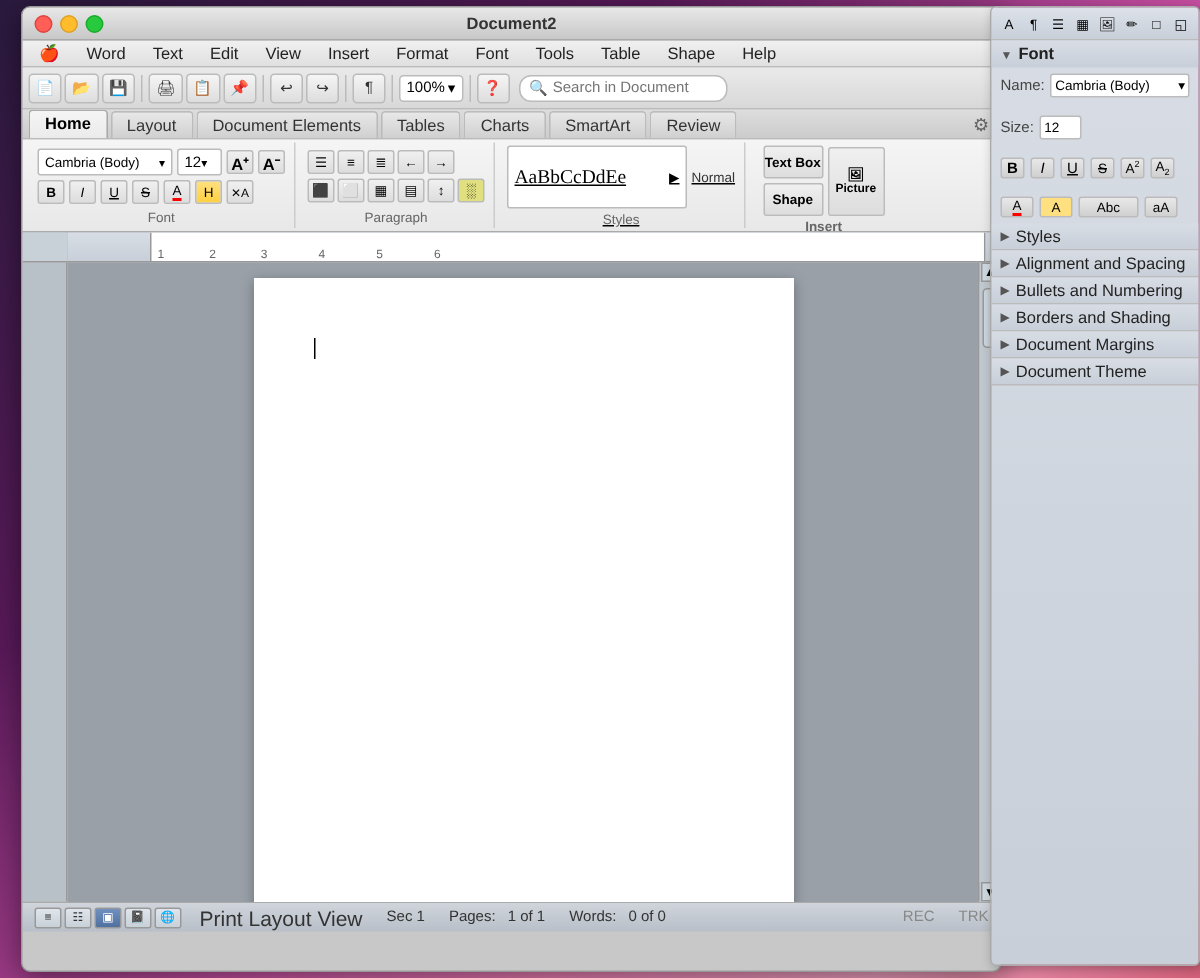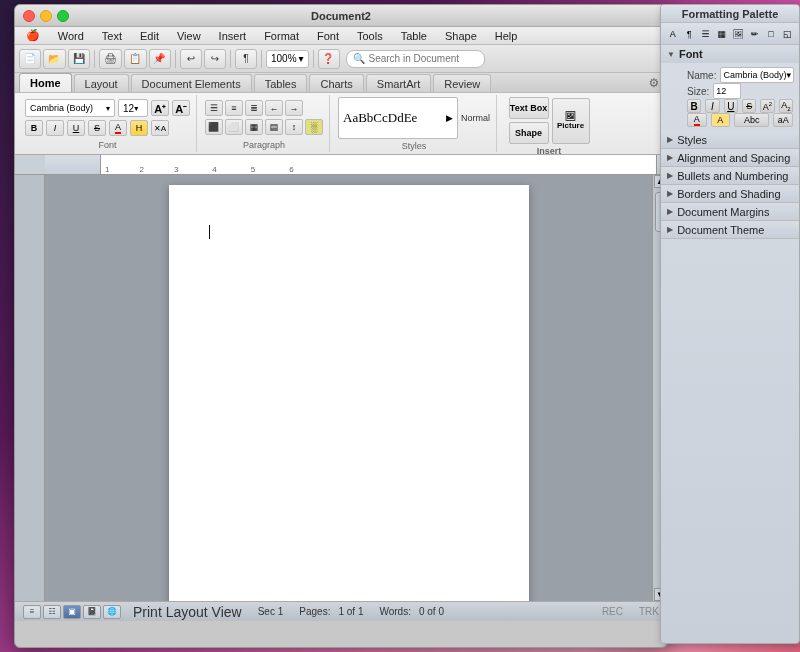--- a/index.html
+++ b/index.html
@@ -204,21 +204,21 @@
       border-bottom: 1px solid #bbb;
     }
     .fp-tb-btn { width: 16px; height: 16px; display: flex; align-items: center; justify-content: center; font-size: 9px; cursor: pointer; border: 1px solid transparent; border-radius: 2px; }
     .fp-section-header {
       height: 18px; display: flex; align-items: center; padding: 0 6px; gap: 4px;
       font-size: 11px; font-weight: bold; color: #222; cursor: pointer;
       background: linear-gradient(to bottom, #d8dde5, #c8cfd8);
     }
     .fp-triangle { font-size: 8px; color: #555; }
 
-    .fp-font-content { padding: 4px 6px; display: flex; flex-direction: column; gap: 0; margin-left: 20px; }
+    .fp-font-content { padding: 4px 6px; display: flex; flex-direction: column; gap: 12px; }
     .fp-label { font-size: 10px; color: #444; }
     .fp-row { display: flex; align-items: center; gap: 4px; }
     .fp-select {
       flex: 1; height: 16px; background: white; border: 1px solid #bbb;
       border-radius: 2px; font-size: 9px; padding: 0 2px; display: flex;
       align-items: center; justify-content: space-between; cursor: pointer;
     }
     .fp-size-box { width: 28px; height: 16px; background: white; border: 1px solid #bbb; border-radius: 2px; font-size: 9px; padding: 0 2px; display: flex; align-items: center; }
     .fp-style-btn { width: 16px; height: 14px; background: linear-gradient(to bottom, #e8e8e8, #d0d0d0); border: 1px solid #bbb; border-radius: 2px; display: flex; align-items: center; justify-content: center; font-size: 10px; cursor: pointer; }
 
@@ -350,21 +350,21 @@
           <div class="fmt-btn-sm">⬜</div>
           <div class="fmt-btn-sm">▦</div>
           <div class="fmt-btn-sm">▤</div>
           <div class="fmt-btn-sm">↕</div>
           <div class="fmt-btn-sm" style="background:#e0e080;">░</div>
         </div>
       </div>
       <div class="ribbon-group-label">Paragraph</div>
     </div>
 
-    <div class="ribbon-group" style="min-width:130px;">
+    <div class="ribbon-group" style="min-width:130px;text-decoration:underline;">
       <div style="display:flex; align-items:center; gap:3px; flex:1;">
         <div class="styles-box">
           <div style="display:flex; flex-direction:column; gap:2px; width:100%;">
             <div style="font-family: serif; font-size:13px;">AaBbCcDdEe</div>
           </div>
           <div style="margin-left:auto; font-size:9px;">▶</div>
         </div>
         <div style="font-size:10px; text-align:center; display:flex; flex-direction:column; gap:2px; align-items:center;">
           <div style="font-size:9px; color:#333;">Normal</div>
         </div>
@@ -440,23 +440,20 @@
     <span>1 of 1</span>
     <span style="margin-left:8px;">Words:</span>
     <span>0 of 0</span>
     <span style="margin-left:auto; color:#888;">REC</span>
     <span style="margin-left:8px; color:#888;">TRK</span>
   </div>
 
 </div>
 
 <div class="formatting-palette">
-  <div class="fp-title-bar">
-    <span>Formatting Palette</span>
-  </div>
 
   <div class="fp-toolbar">
     <div class="fp-tb-btn">A</div>
     <div class="fp-tb-btn">¶</div>
     <div class="fp-tb-btn">☰</div>
     <div class="fp-tb-btn">▦</div>
     <div class="fp-tb-btn">🖼</div>
     <div class="fp-tb-btn">✏</div>
     <div class="fp-tb-btn">□</div>
     <div class="fp-tb-btn">◱</div>

